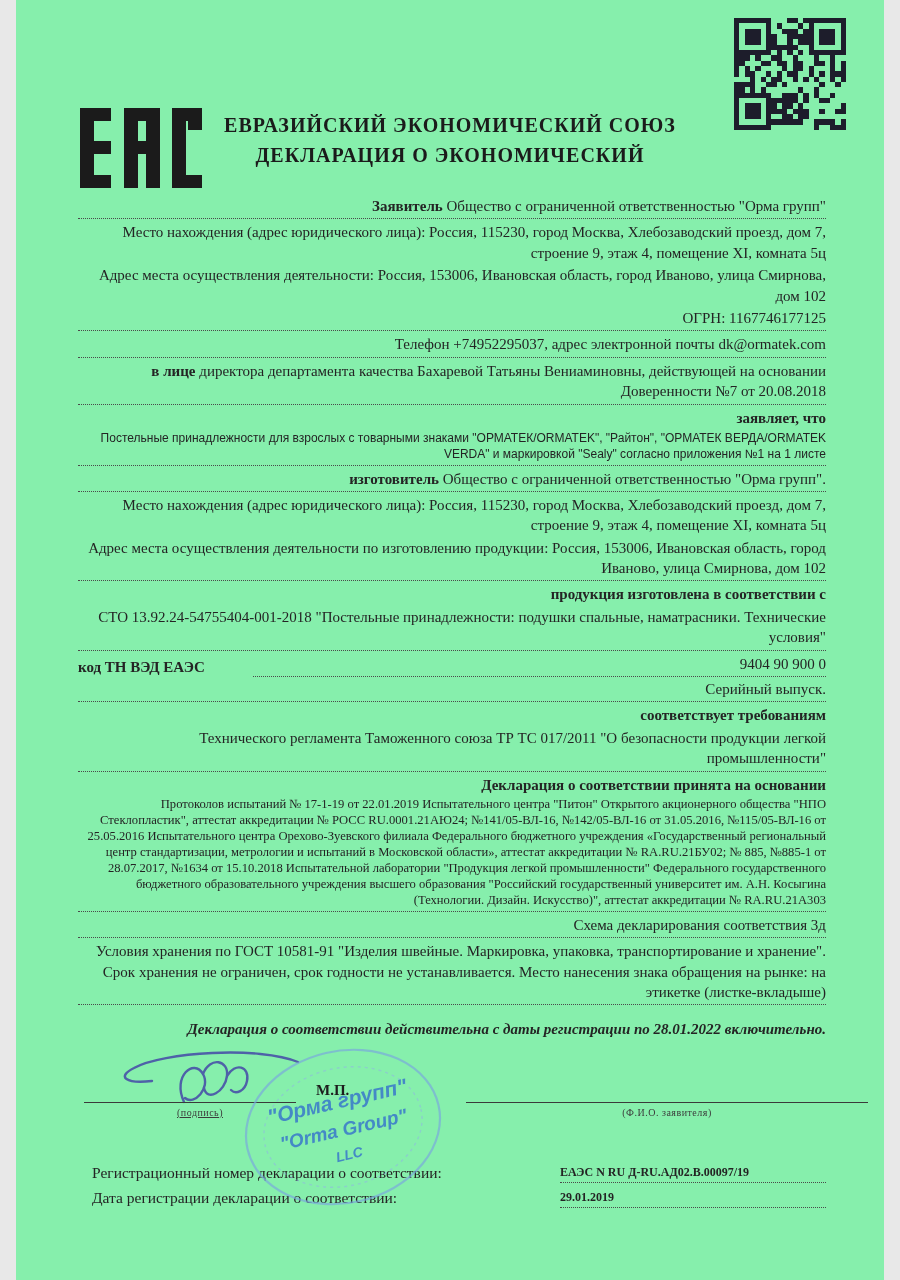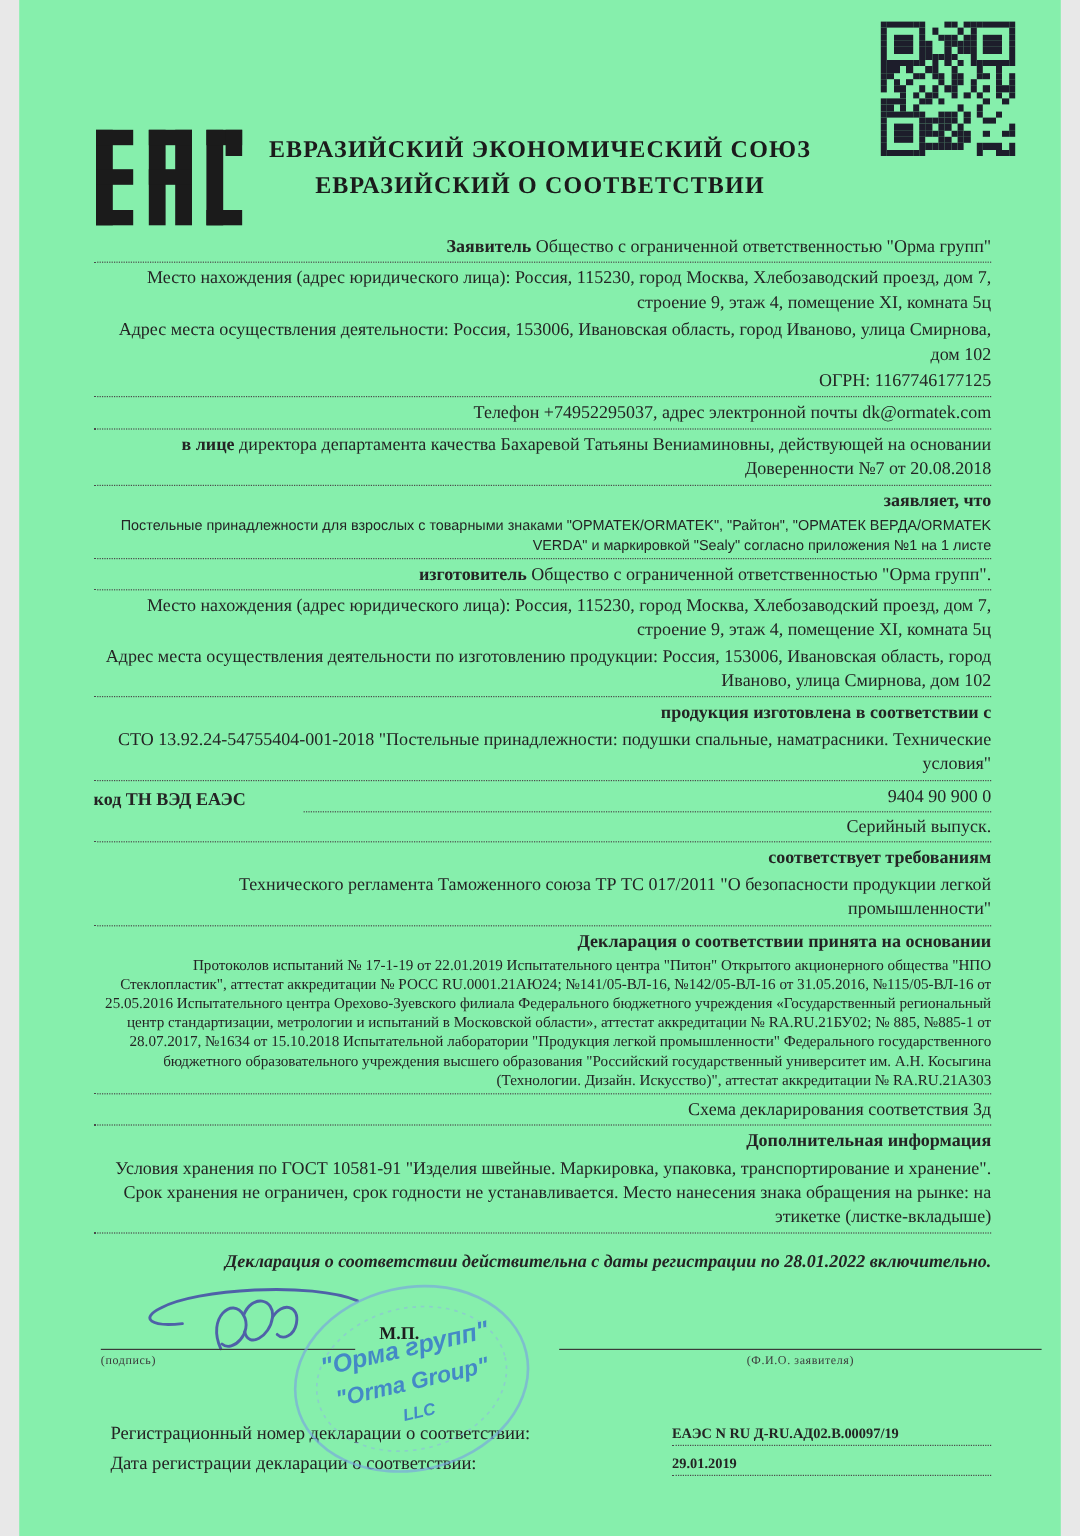--- a/index.html
+++ b/index.html
@@ -22,22 +22,22 @@
   .sans{font-family:"Liberation Sans",sans-serif;font-size:12px;}
   .small-par{font-size:12.6px;line-height:1.27;}
   .tnved-row{display:flex;align-items:flex-end;}
   .tnved-row b{white-space:nowrap;}
   .tnved-val{flex:1;margin-left:48px;border-bottom:1.5px dotted #4a4a4a;padding-bottom:2px;}
   .validity{font-weight:bold;margin-top:14px !important;margin-bottom:10px !important;font-style:italic;}
   
   .sign-area{position:relative;height:112px;margin-top:4px;}
   .sig-svg{position:absolute;left:22px;top:0px;}
   .sig-line{position:absolute;left:6px;top:52px;width:212px;border-top:1.5px solid #3a3a3a;}
-  .sig-caption{position:absolute;left:6px;top:56px;width:212px;text-align:left;
-               font-size:10px;color:#3c3c3c;letter-spacing:.5px;}
+  .sig-caption{position:absolute;left:16px;top:56px;width:212px;text-align:center;
+               font-size:10px;color:#3c3c3c;letter-spacing:.5px;text-decoration:underline;}
   .mp-label{position:absolute;left:238px;top:30px;font-weight:bold;font-size:15px;color:#1d1d1d;}
   .stamp{position:absolute;left:158px;top:-14px;pointer-events:none;opacity:.9;z-index:5;}
   .fio-name{position:absolute;left:388px;top:27px;width:402px;text-align:center;font-size:15.5px;}
   .fio-line{position:absolute;left:388px;top:52px;width:402px;border-top:1.5px solid #3a3a3a;}
   .fio-caption{position:absolute;left:388px;top:56px;width:402px;text-align:center;
                font-size:10px;color:#3c3c3c;letter-spacing:.5px;}
   
   .reg-row{display:flex;align-items:flex-end;margin-bottom:4px;}
   .reg-label{width:468px;font-weight:normal;font-size:15.5px;margin-left:14px;}
   .reg-value{flex:1;font-weight:bold;font-size:12px;border-bottom:1.5px dotted #4a4a4a;padding-bottom:2px;}
@@ -64,21 +64,21 @@
         <rect x="92" y="0" width="14" height="80"></rect>
         <rect x="92" y="0" width="30" height="13"></rect>
         <rect x="92" y="67" width="30" height="13"></rect>
         <rect x="108" y="0" width="14" height="22"></rect>
       </g>
     </svg>
   </div>
 
   <div class="titles">
     <div class="t1">ЕВРАЗИЙСКИЙ ЭКОНОМИЧЕСКИЙ СОЮЗ</div>
-    <div class="t2">ЕВРАЗИЙСКИЙ О СООТВЕТСТВИИ</div>
+    <div class="t2">ДЕКЛАРАЦИЯ О ЭКОНОМИЧЕСКИЙ</div>
   </div>
 
   <div class="qr">
       <div class="d"></div>
       <div class="d"></div>
       <div class="d"></div>
       <div class="d"></div>
       <div class="d"></div>
       <div class="d"></div>
       <div class="d"></div>
@@ -550,21 +550,20 @@
     <p class="sep">Серийный выпуск.</p>
 
     <p><b>соответствует требованиям</b></p>
     <p class="sep just">Технического регламента Таможенного союза ТР ТС 017/2011 "О безопасности продукции легкой промышленности"</p>
 
     <p><b>Декларация о соответствии принята на основании</b></p>
     <p class="sep just small-par">Протоколов испытаний № 17-1-19 от 22.01.2019 Испытательного центра "Питон" Открытого акционерного общества "НПО Стеклопластик", аттестат аккредитации № РОСС RU.0001.21АЮ24; №141/05-ВЛ-16, №142/05-ВЛ-16 от 31.05.2016, №115/05-ВЛ-16 от 25.05.2016 Испытательного центра Орехово-Зуевского филиала Федерального бюджетного учреждения «Государственный региональный центр стандартизации, метрологии и испытаний в Московской области», аттестат аккредитации № RA.RU.21БУ02; № 885, №885-1 от 28.07.2017, №1634 от 15.10.2018 Испытательной лаборатории "Продукция легкой промышленности" Федерального государственного бюджетного образовательного учреждения высшего образования "Российский государственный университет им. А.Н. Косыгина (Технологии. Дизайн. Искусство)", аттестат аккредитации № RA.RU.21А303</p>
 
     <p class="sep">Схема декларирования соответствия 3д</p>
 
-    <p><b>Дополнительная информация</b></p>
     <p class="sep just">Условия хранения по ГОСТ 10581-91 "Изделия швейные. Маркировка, упаковка, транспортирование и хранение". Срок хранения не ограничен, срок годности не устанавливается. Место нанесения знака обращения на рынке: на этикетке (листке-вкладыше)</p>
 
     <p class="validity">Декларация о соответствии действительна с даты регистрации по 28.01.2022 включительно.</p>
 
     <div class="sign-area">
       <svg class="sig-svg" width="205" height="58" viewBox="0 0 205 58">
         <g fill="none" stroke="#4a55a8" stroke-width="2.4" stroke-linecap="round" opacity="0.92">
           <path d="M198,12 C160,-4 62,2 34,18 C16,27 26,34 52,31"></path>
           <path d="M84,52 C72,26 94,8 103,24 C111,38 94,56 85,48"></path>
           <path d="M103,24 C110,6 129,10 127,26 C125,42 107,52 104,38"></path>

